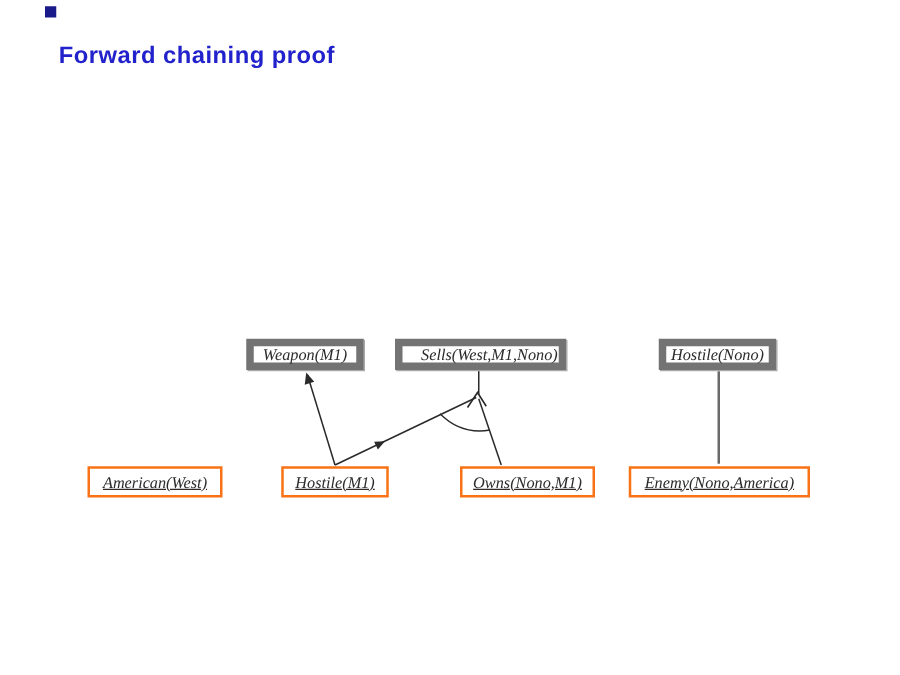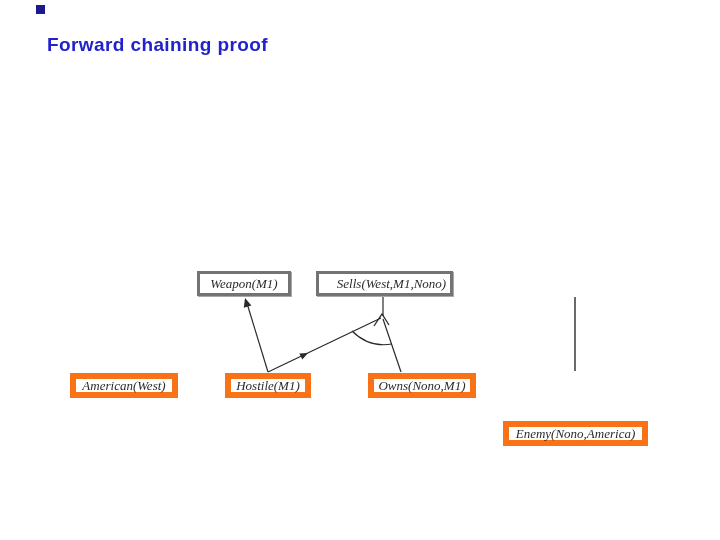--- a/index.html
+++ b/index.html
@@ -20,30 +20,30 @@
   }
 
   svg.edges{position:absolute;left:0;top:0;width:720px;height:540px;}
 
   .node{
     position:absolute;height:25px;box-sizing:border-box;background:#ffffff;
     display:flex;align-items:center;justify-content:center;
     font-family:"Liberation Serif",serif;font-style:italic;
     font-size:13px;color:#2b2b2b;white-space:nowrap;
   }
-  .row-top{border:3px solid #737373;box-shadow:1px 1px 0 #a8a8a8;text-align:right;}
-  .row-bottom{border:6px solid #f97316;}
+  .row-top{border:6px solid #737373;box-shadow:1px 1px 0 #a8a8a8;text-align:right;}
+  .row-bottom{border:2px solid #f97316;text-decoration:underline;}
 
   .n-weapon  {left:197px;top:271px;width:94px;}
   .n-sells   {left:316px;top:271px;width:137px;padding-left:14px;}
   .n-hostile {left:527px;top:271px;width:94px;}
   .n-american{left:70px; top:373px;width:108px;}
   .n-missile {left:225px;top:373px;width:86px;}
   .n-owns    {left:368px;top:373px;width:108px;}
-  .n-enemy   {left:503px;top:373px;width:145px;margin-top:48px;}
+  .n-enemy   {left:503px;top:373px;width:145px;}
 </style>
 </head>
 <body>
 
 <div class="slide">
 
   <div class="bullet-square"></div>
 
   <h1 class="slide-title">Forward chaining proof</h1>
 
@@ -61,18 +61,19 @@
 
     <line x1="383" y1="296" x2="383" y2="316" stroke-width="1.2" stroke="#2a2a2a"></line>
 
     <path d="M352,331 Q369,348 392,344" fill="none" stroke-width="1.1" stroke="#2a2a2a"></path>
 
     <line x1="575" y1="297" x2="575" y2="371" stroke-width="2" stroke="#6a6a6a"></line>
   </svg>
 
   <div class="node row-top n-weapon">Weapon(M1)</div>
   <div class="node row-top n-sells">Sells(West,M1,Nono)</div>
+  <div class="node row-top n-hostile">Hostile(Nono)</div>
   <div class="node row-bottom n-american">American(West)</div>
   <div class="node row-bottom n-missile">Hostile(M1)</div>
   <div class="node row-bottom n-owns">Owns(Nono,M1)</div>
   <div class="node row-bottom n-enemy">Enemy(Nono,America)</div>
 
 </div>
 
 </body></html>

